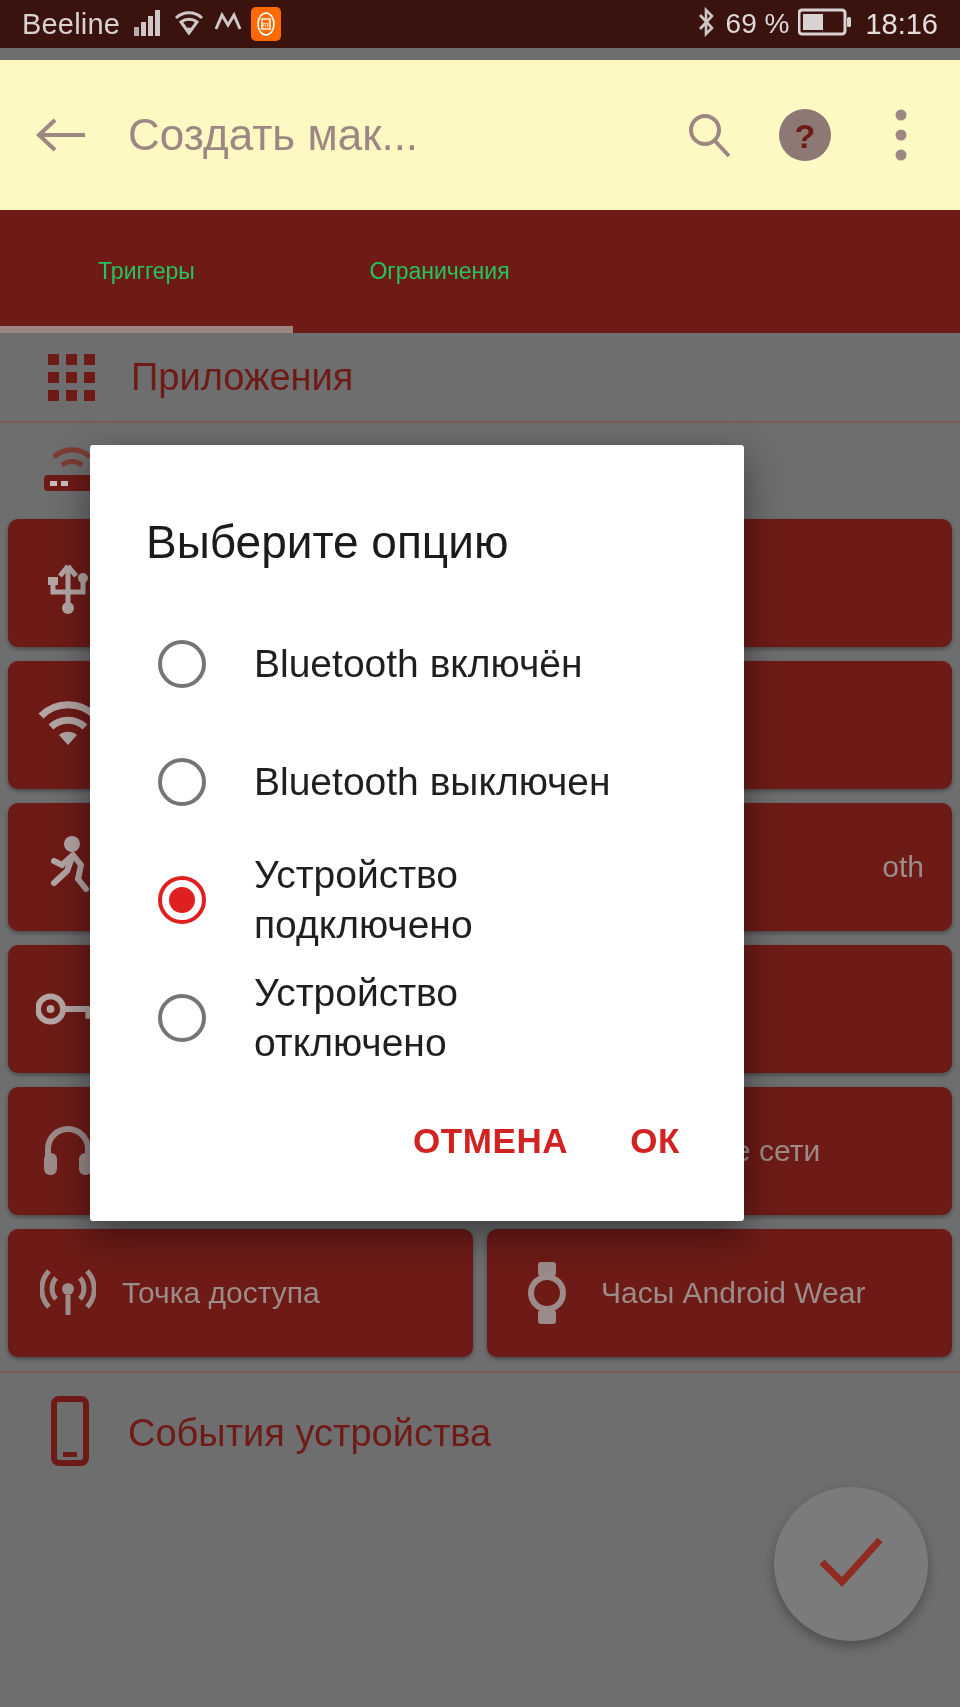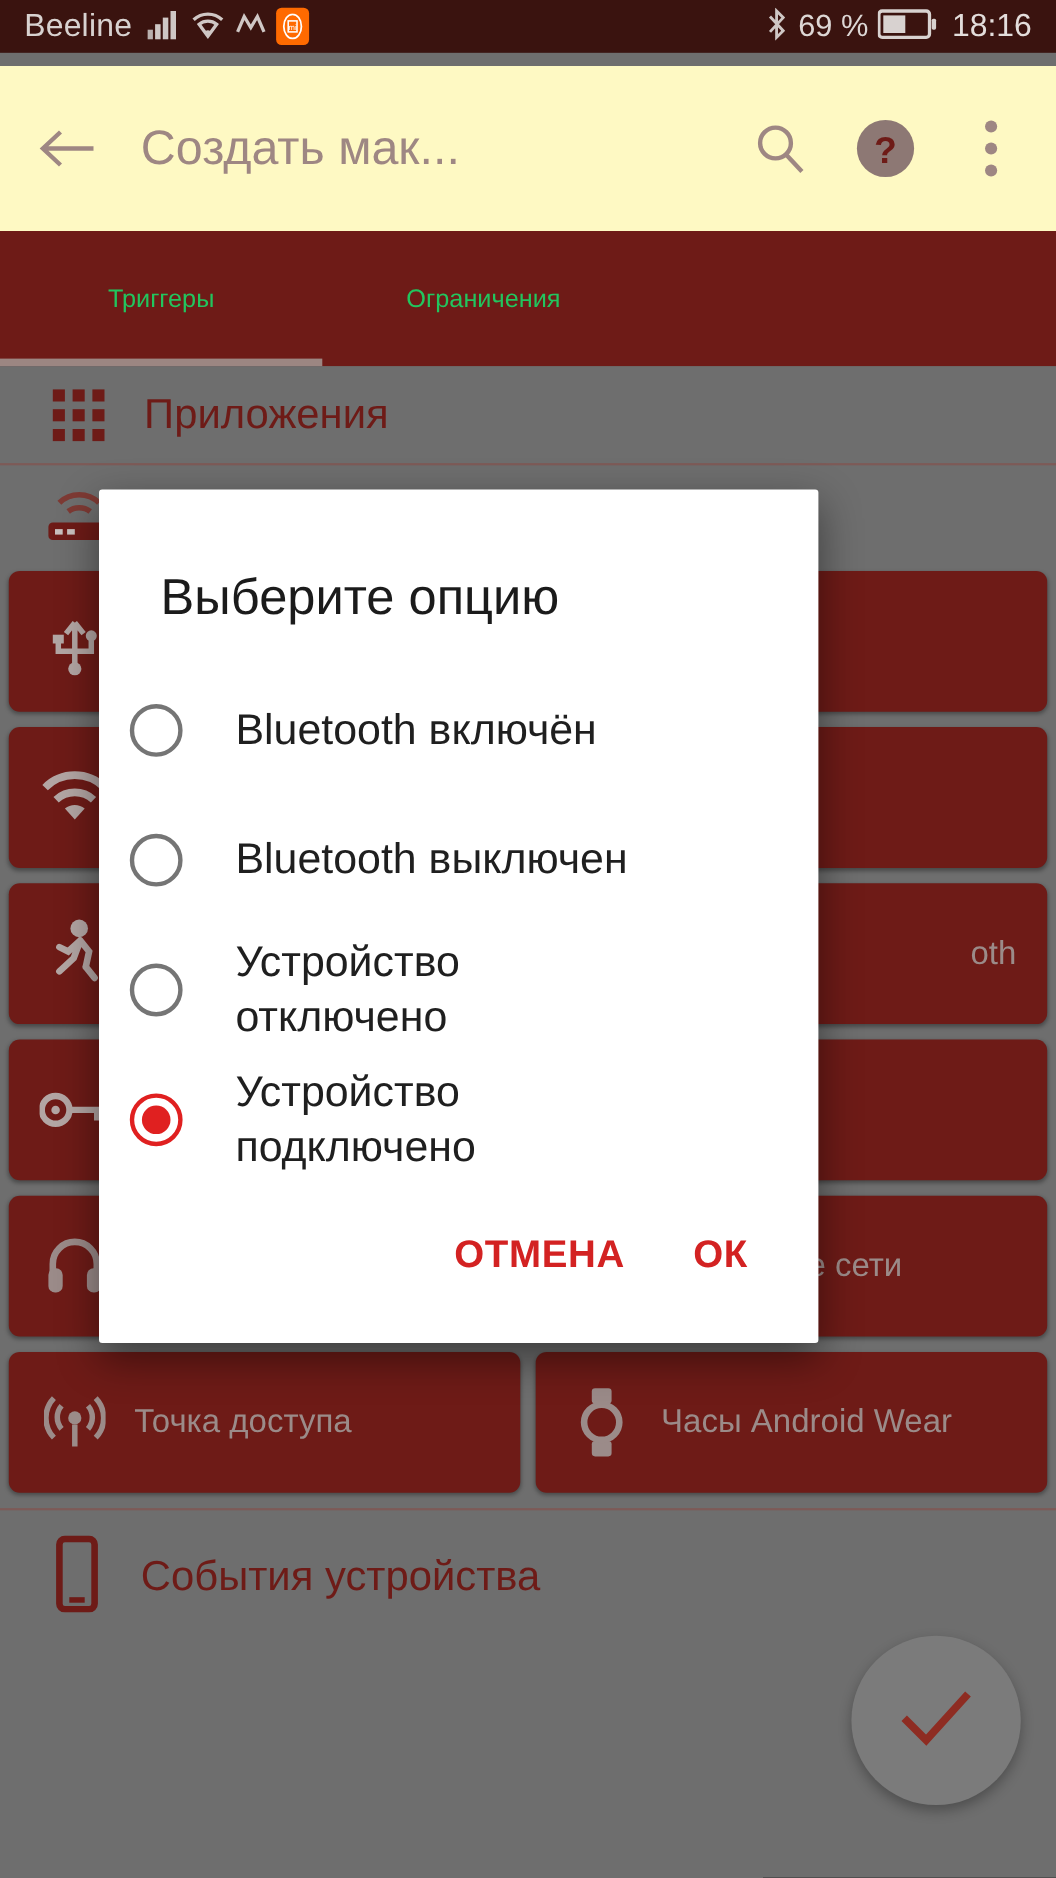--- a/index.html
+++ b/index.html
@@ -104,21 +104,21 @@
     box-shadow:0 14px 38px rgba(0,0,0,.45);
     box-sizing:border-box;padding:0;
     z-index:50;
   }
   .dlg-title{
     font-size:46px;color:#1b1b1b;padding:70px 56px 36px 56px;
   }
   .dlg-opts{padding:0 0 10px 0;}
   .opt{
     display:flex;align-items:center;
-    min-height:118px;padding:0 56px 0 28px;box-sizing:border-box;
+    min-height:118px;padding:0 56px 0 68px;box-sizing:border-box;
   }
   .radio{
     flex:0 0 48px;width:48px;height:48px;border-radius:50%;
     border:4px solid #757575;box-sizing:border-box;
     display:flex;align-items:center;justify-content:center;
   }
   .radio.checked{border-color:#e02020;}
   .radio.checked::after{
     content:"";width:26px;height:26px;border-radius:50%;background:#e02020;display:block;
   }
@@ -393,26 +393,26 @@
     <div class="dlg-opts">
       <div class="opt">
         <span class="radio"></span>
         <span class="olabel">Bluetooth включён</span>
       </div>
       <div class="opt">
         <span class="radio"></span>
         <span class="olabel">Bluetooth выключен</span>
       </div>
       <div class="opt two-line">
+        <span class="radio checked"></span>
+        <span class="olabel" style="max-width:330px">Устройство подключено</span>
+      </div>
+      <div class="opt two-line">
         <span class="radio"></span>
         <span class="olabel" style="max-width:330px">Устройство отключено</span>
-      </div>
-      <div class="opt two-line">
-        <span class="radio checked"></span>
-        <span class="olabel" style="max-width:330px">Устройство подключено</span>
       </div>
     </div>
 
     <div class="dlg-actions">
       <button class="dlg-btn">ОТМЕНА</button>
       <button class="dlg-btn">ОК</button>
     </div>
   </div>
 
 </div>

